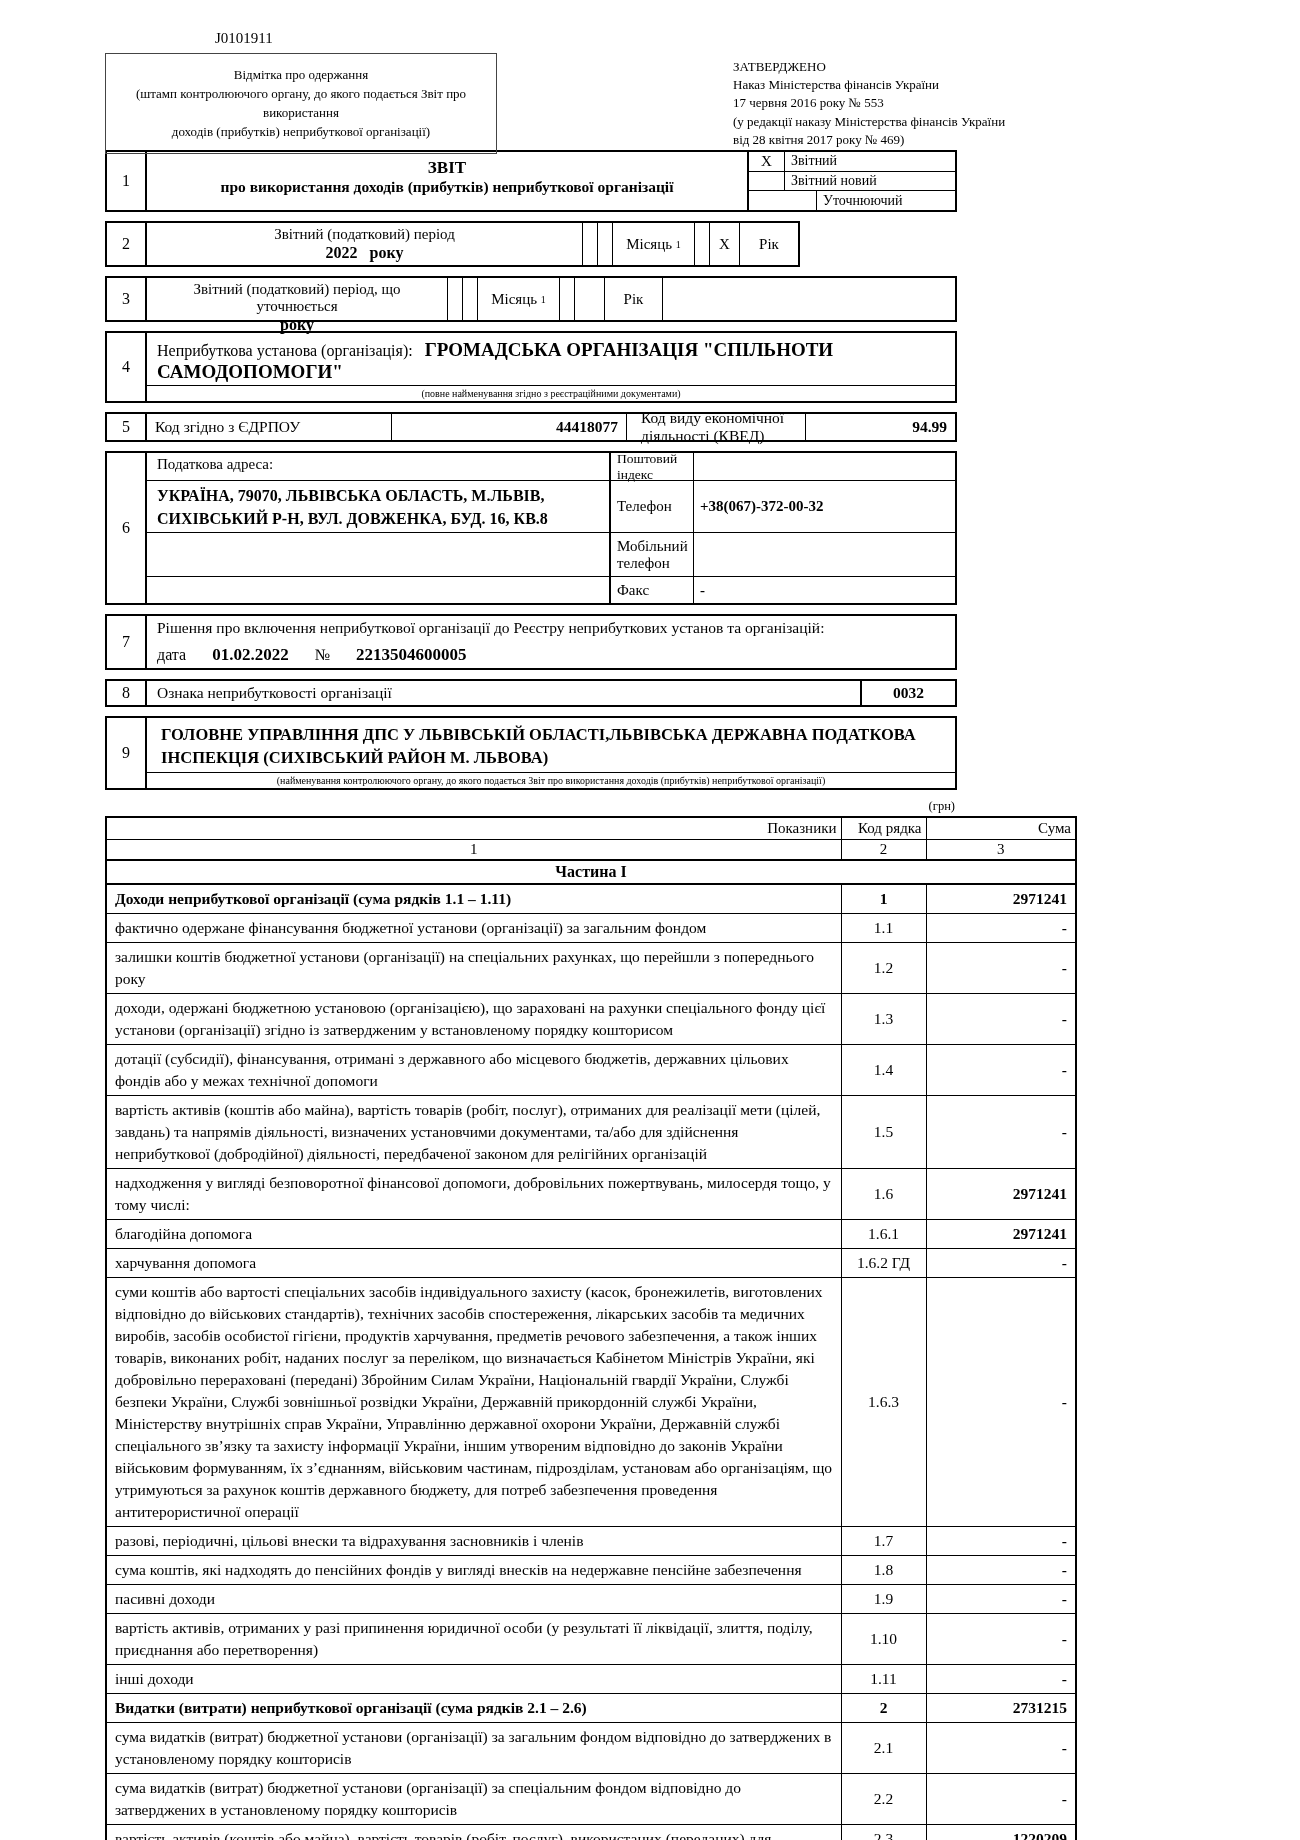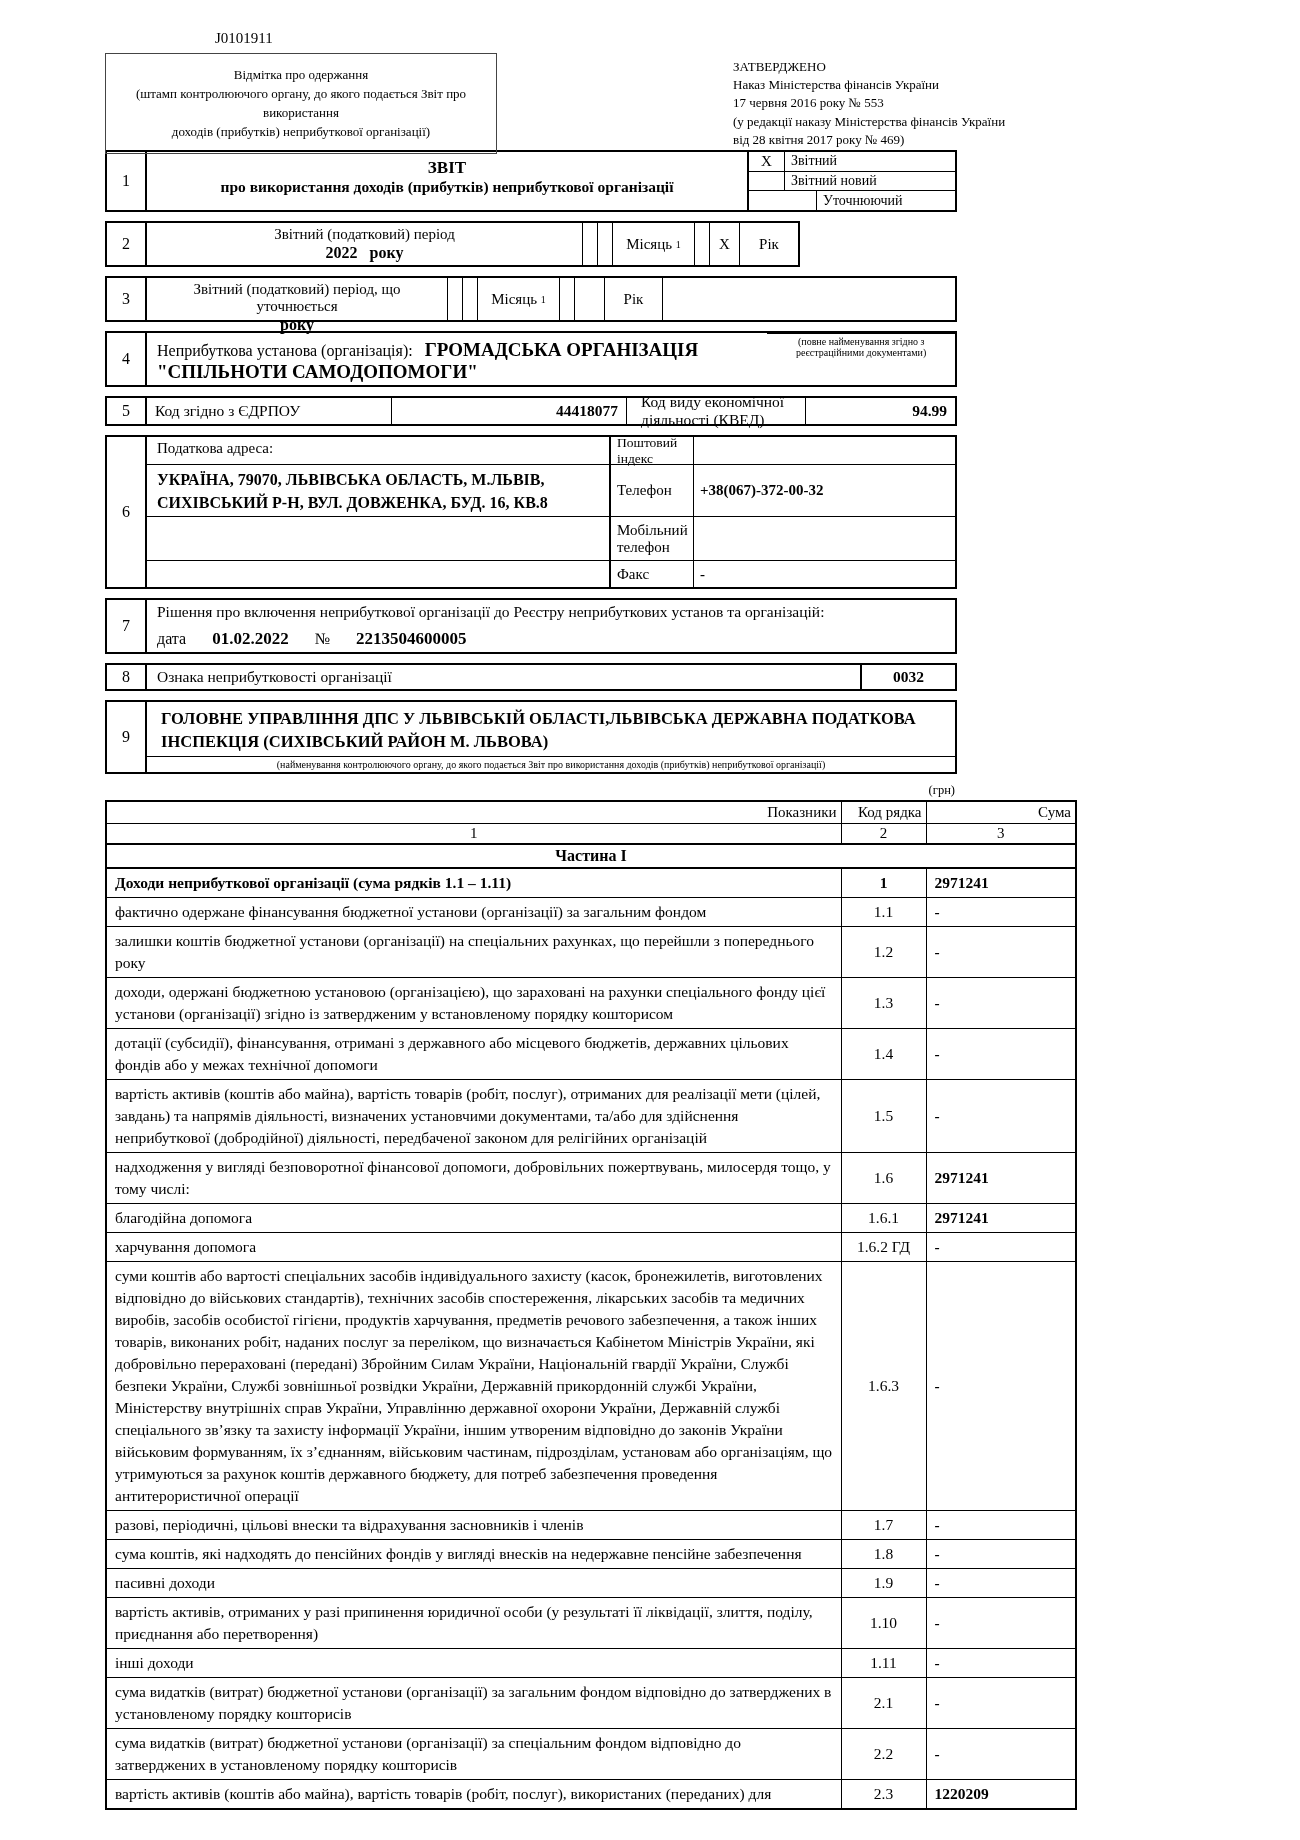--- a/index.html
+++ b/index.html
@@ -90,21 +90,21 @@
   
   table.rpt { width: 100%; border-collapse: collapse; border: 2px solid #000; table-layout: fixed; }
   table.rpt th, table.rpt td { border: 1px solid #000; font-weight: normal; }
   col.c1 { width: 735px; } col.c2 { width: 85px; } col.c3 { width: 150px; }
   .rpt thead th { font-size: 15px; padding: 2px 4px; text-align: right; }
   .rpt .subnum td { font-size: 15px; text-align: center; padding: 1px 4px; }
   .rpt .section td { font-weight: bold; text-align: center; font-size: 16px; padding: 2px 4px;
     border-top: 2px solid #000; border-bottom: 2px solid #000; }
   .rpt td.c-label { font-size: 15.5px; padding: 3px 8px; line-height: 1.42; }
   .rpt td.c-code  { text-align: center; font-size: 15.5px; padding: 3px 2px; }
-  .rpt td.c-sum   { text-align: left; font-weight: bold; font-size: 15.5px; padding: 3px 8px; }
+  .rpt td.c-sum   { text-align: right; font-weight: bold; font-size: 15.5px; padding: 3px 8px; }
   .rpt tr.boldrow td.c-label, .rpt tr.boldrow td.c-code { font-weight: bold; }
 </style>
 </head>
 <body>
 
 <div class="page">
 
   <div class="tophdr">
     <div class="formcode">J0101911</div>
     <div class="stampbox" id="stampbox">
@@ -173,21 +173,21 @@
       <div class="pcell month"><span>Місяць</span>&nbsp;<sup>1</sup></div>
       <div class="pcell narrow"></div>
       <div class="pcell mark"></div>
       <div class="pcell rik">Рік</div>
       <div class="pfill"></div>
     </div>
   </div>
 
   <div class="box">
     <div class="numcell">4</div>
-    <div class="boxbody r4body" style="flex-direction:row">
+    <div class="boxbody r4body" style="flex-direction:column">
       <div class="r4main">
         <span>Неприбуткова установа (організація):</span>&nbsp;&nbsp;
         <span class="r4value">ГРОМАДСЬКА ОРГАНІЗАЦІЯ "СПІЛЬНОТИ САМОДОПОМОГИ"</span>
       </div>
       <div class="caption">(повне найменування згідно з реєстраційними документами)</div>
     </div>
   </div>
 
   <div class="box" style="height:30px">
     <div class="numcell">5</div>
@@ -341,20 +341,25 @@
         <tr>
           <td class="c-label">вартість активів, отриманих у разі припинення юридичної особи (у результаті її ліквідації, злиття, поділу, приєднання або перетворення)</td>
           <td class="c-code">1.10</td>
           <td class="c-sum">-</td>
         </tr>
         <tr>
           <td class="c-label">інші доходи</td>
           <td class="c-code">1.11</td>
           <td class="c-sum">-</td>
         </tr>
+        <tr class="boldrow">
+          <td class="c-label">Видатки (витрати) неприбуткової організації (сума рядків 2.1 – 2.6)</td>
+          <td class="c-code">2</td>
+          <td class="c-sum">2731215</td>
+        </tr>
         <tr>
           <td class="c-label">сума видатків (витрат) бюджетної установи (організації) за загальним фондом відповідно до затверджених в установленому порядку кошторисів</td>
           <td class="c-code">2.1</td>
           <td class="c-sum">-</td>
         </tr>
         <tr>
           <td class="c-label">сума видатків (витрат) бюджетної установи (організації) за спеціальним фондом відповідно до затверджених в установленому порядку кошторисів</td>
           <td class="c-code">2.2</td>
           <td class="c-sum">-</td>
         </tr>

